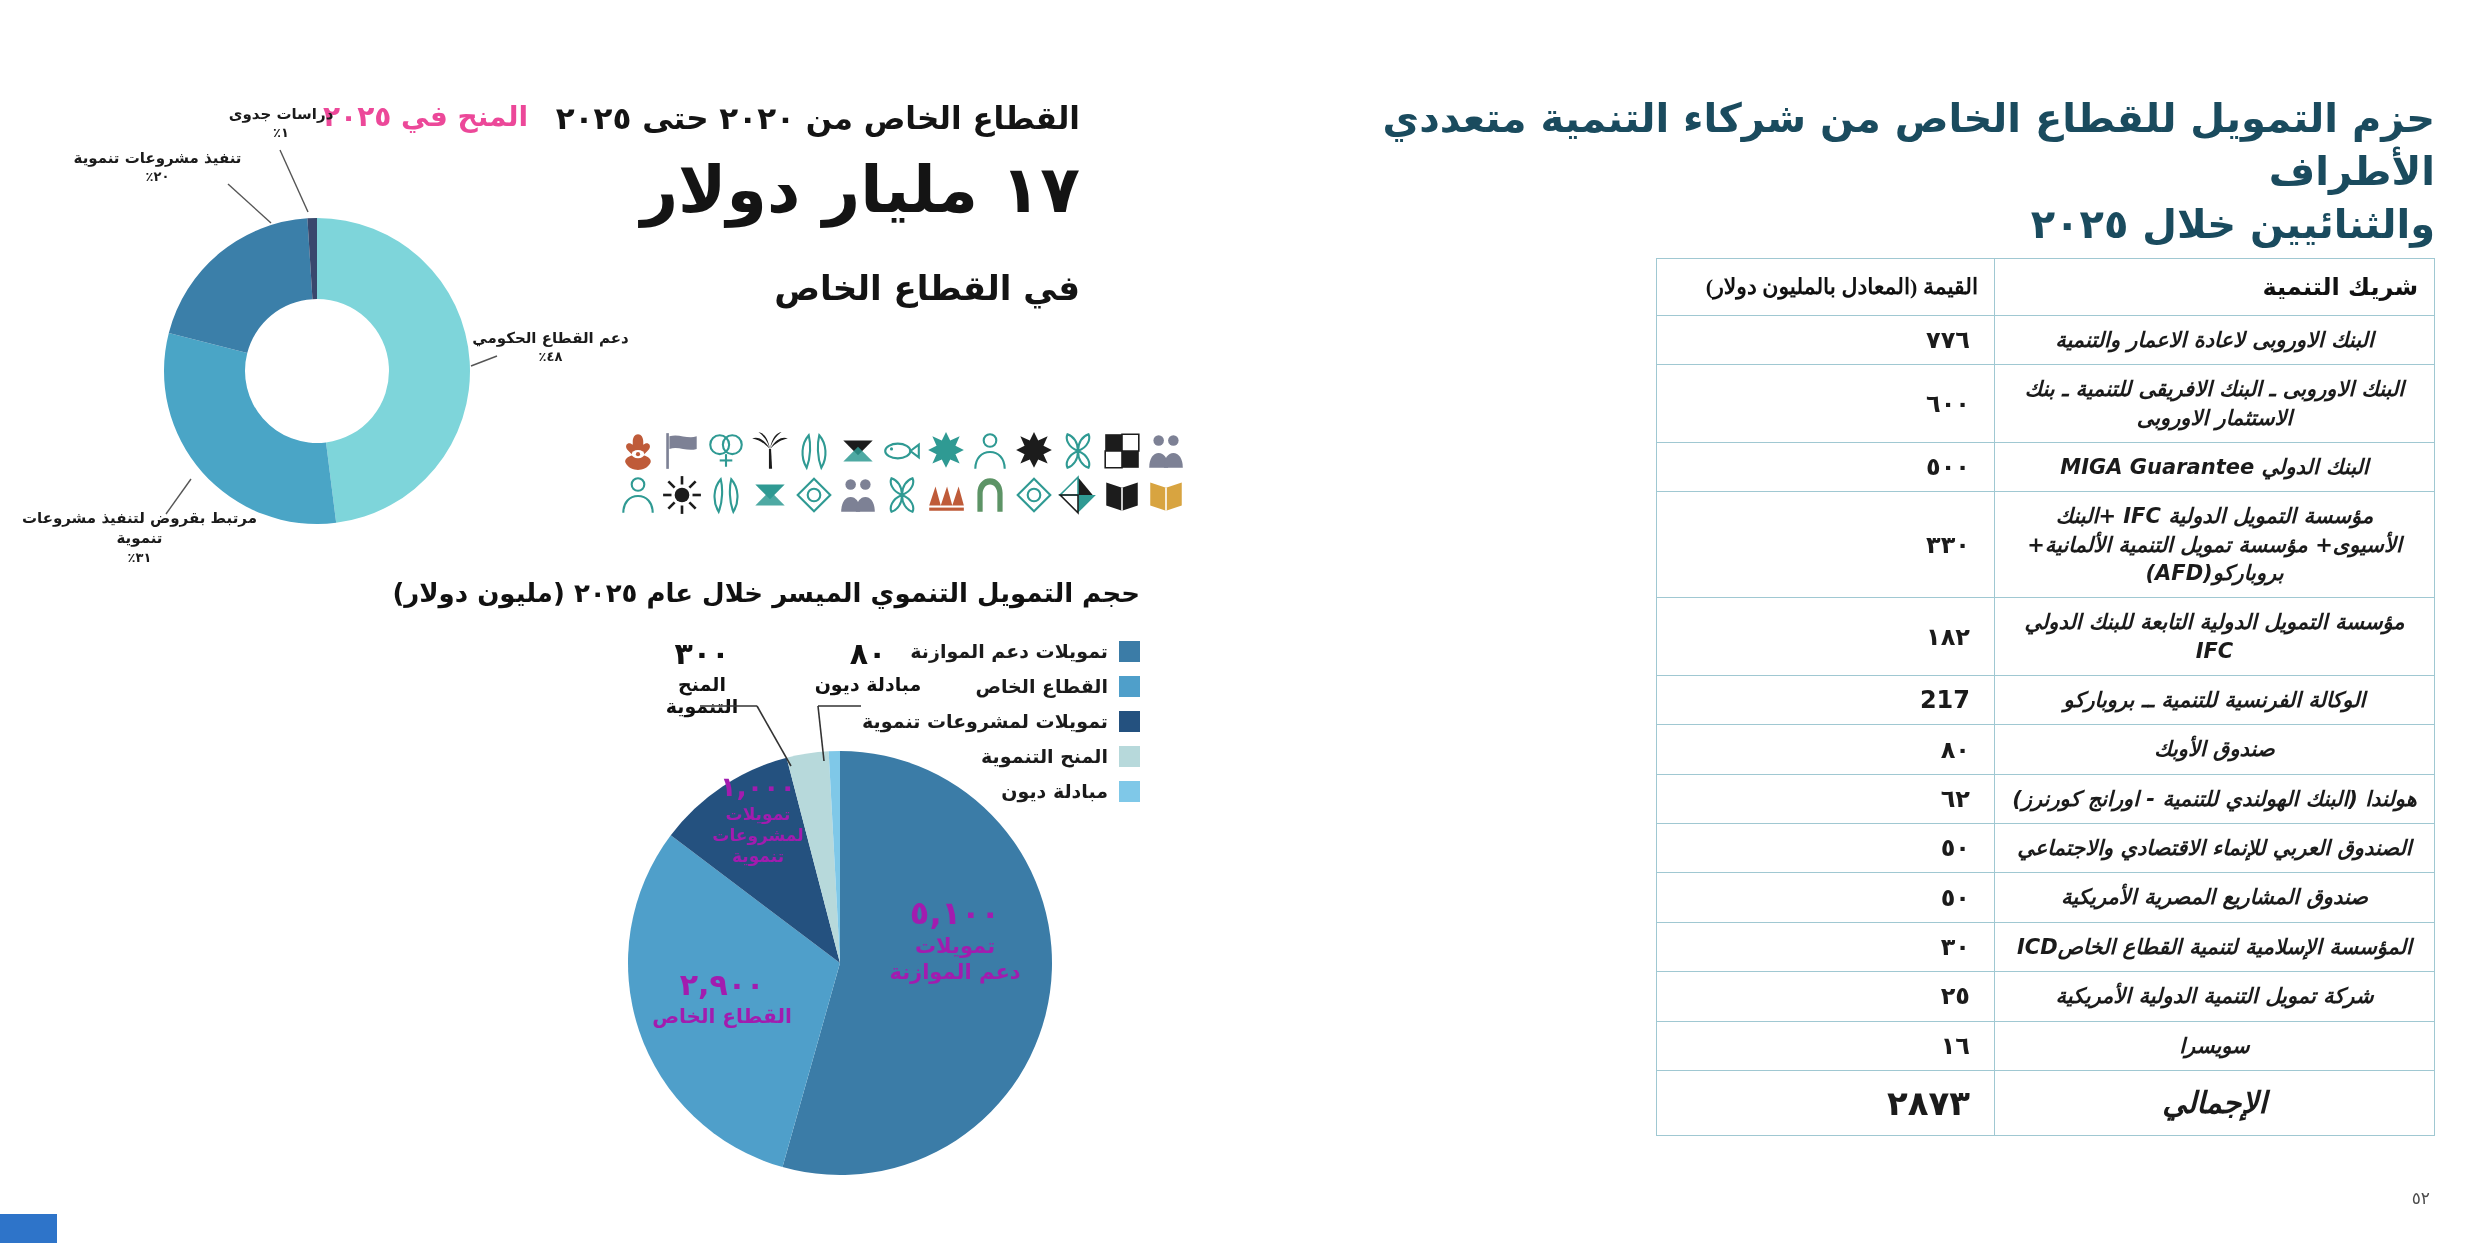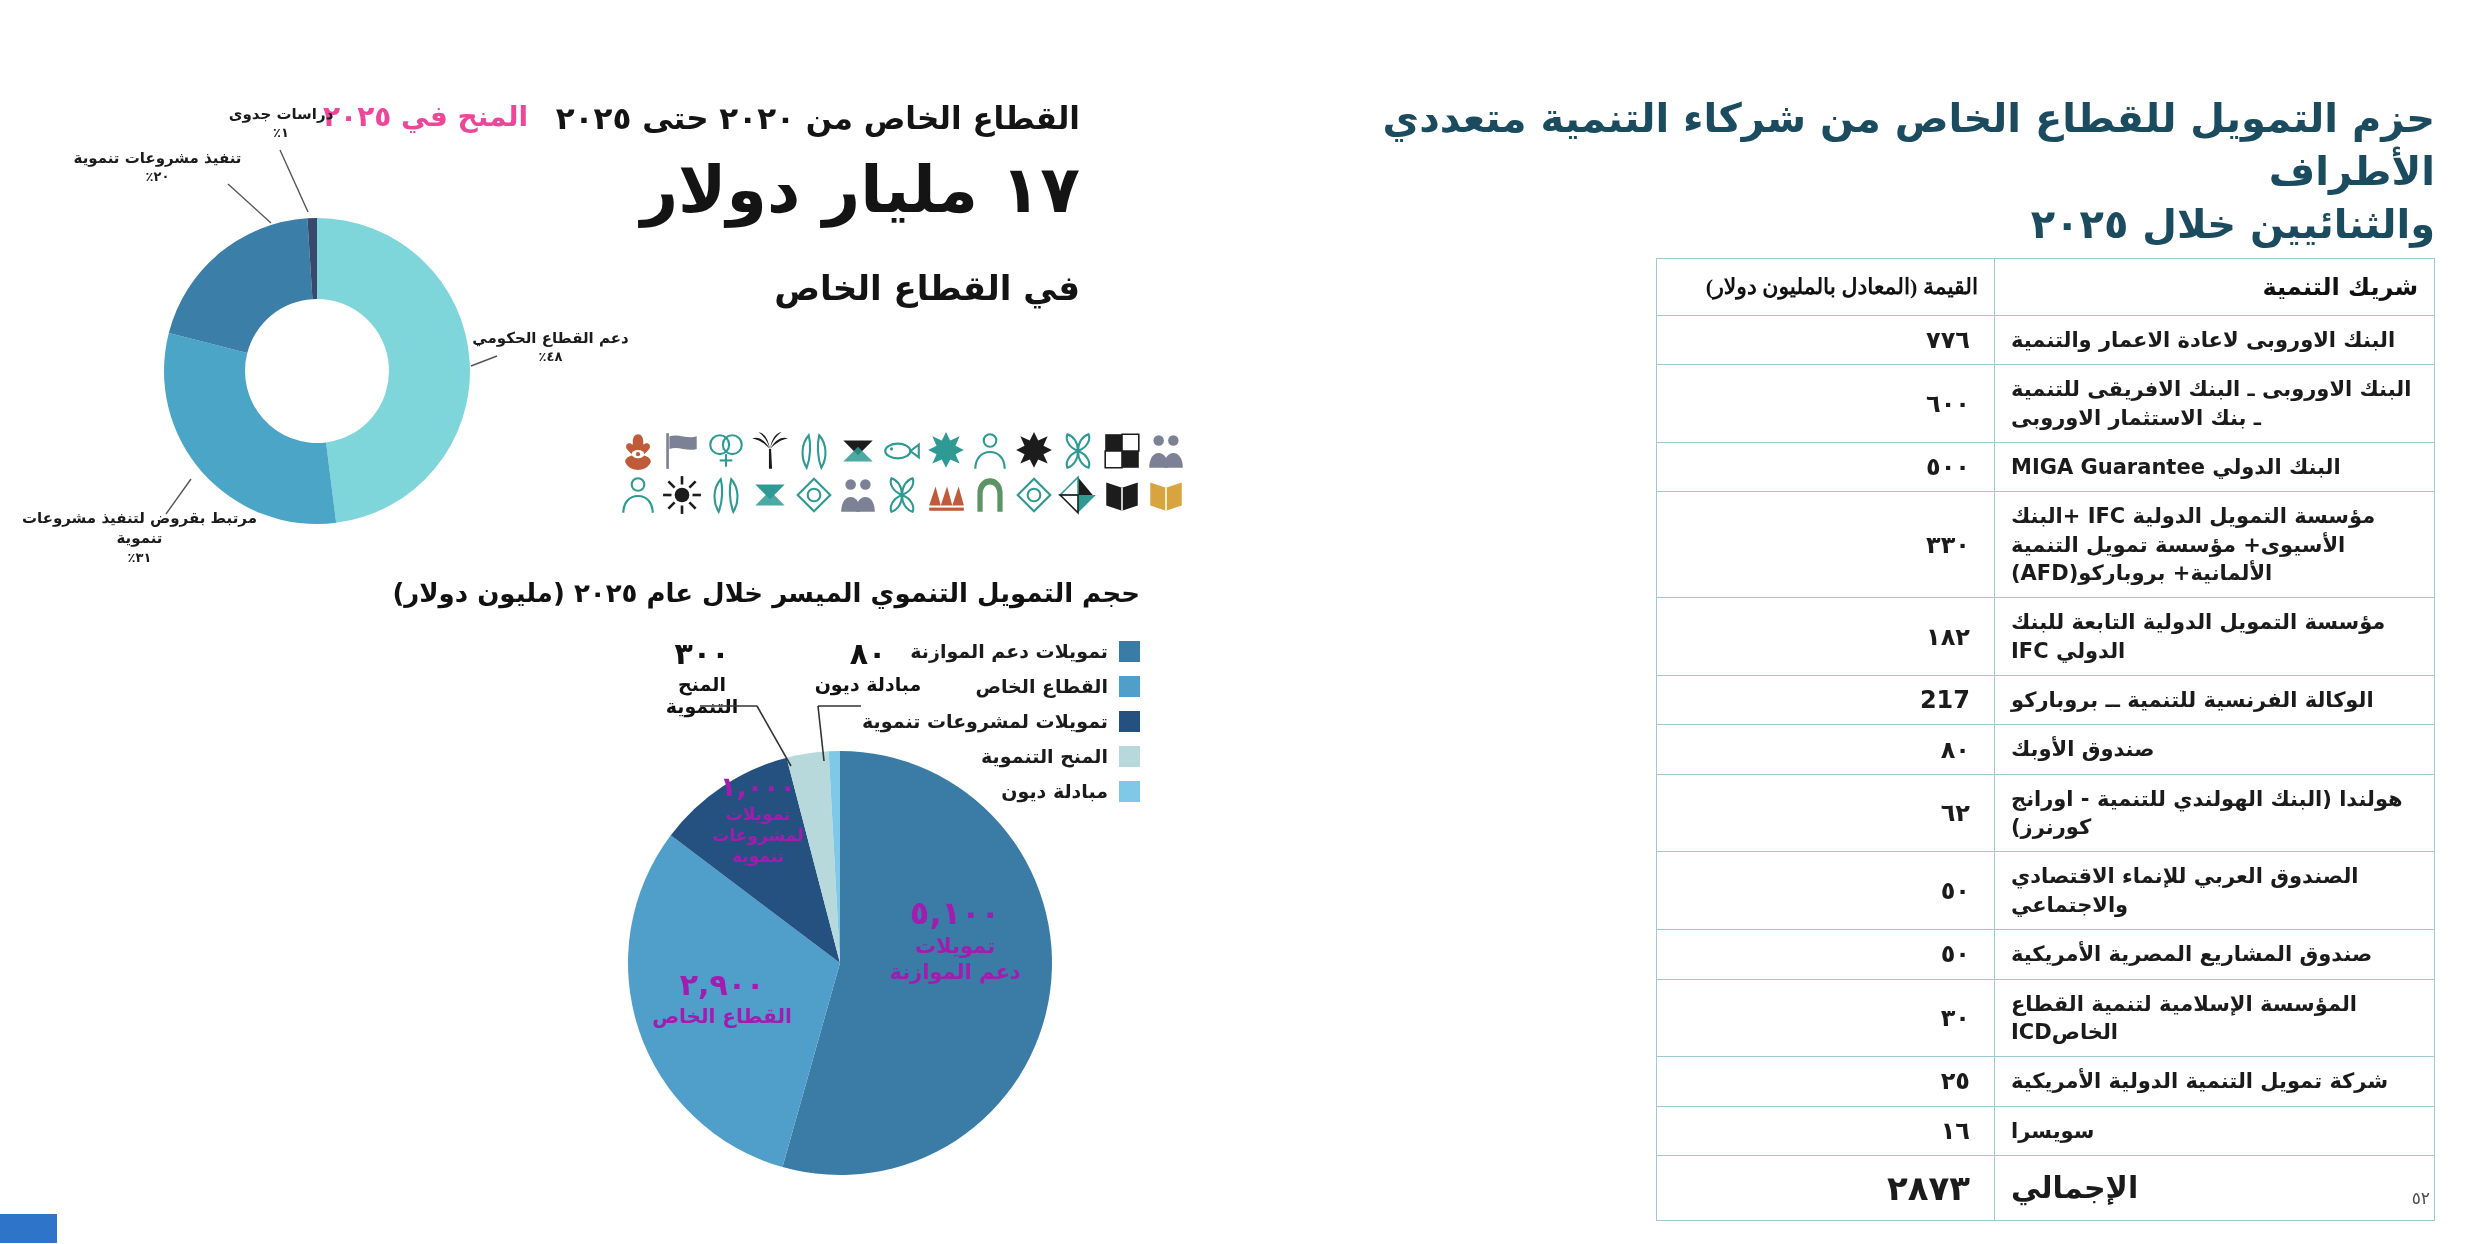--- a/index.html
+++ b/index.html
@@ -8,21 +8,21 @@
   
   #main-title{position:absolute;right:45px;top:92px;width:1120px;text-align:right;direction:rtl;
               color:#1a4b5e;font-weight:800;font-size:40px;line-height:1.32;}
   #partner-table{position:absolute;right:45px;top:258px;width:778px;direction:rtl;
                  border-collapse:collapse;table-layout:fixed;}
   #partner-table th,#partner-table td{border:1.6px solid #a0c8d2;vertical-align:middle;}
   #partner-table col.c-partner{width:440px;}
   #partner-table col.c-value{width:338px;}
   #partner-table th{font-size:24px;font-weight:800;padding:14px 16px;text-align:right;color:#111;}
   #partner-table th.value-h{font-size:22px;padding-left:10px;font-family:Liberation Serif, serif;}
-  #partner-table td.partner{font-size:21px;font-weight:700;padding:10px 16px;text-align:left;line-height:1.35;}
+  #partner-table td.partner{font-size:21px;font-weight:700;padding:10px 16px;text-align:center;line-height:1.35;font-style:italic;}
   #partner-table td.value{font-size:24px;font-weight:700;text-align:right;padding:10px 24px 10px 8px;}
   #partner-table tr.total td.partner{font-size:30px;font-weight:800;padding:12px 16px;}
   #partner-table tr.total td.value{font-size:34px;font-weight:800;}
   #page-number{position:absolute;right:50px;top:1188px;font-size:17px;color:#4a4a4a;}
   #accent-bar{position:absolute;left:0;top:1214px;width:57px;height:29px;background:#2e74c9;}
   
   #donut-title{position:absolute;left:288px;top:100px;width:240px;text-align:right;direction:rtl;
                font-size:28px;font-weight:800;color:#ec4899;}
   #donut-svg{position:absolute;left:0;top:60px;}
   .d-label{position:absolute;text-align:center;direction:rtl;color:#1b1b1b;font-size:15px;font-weight:700;line-height:1.35;}

